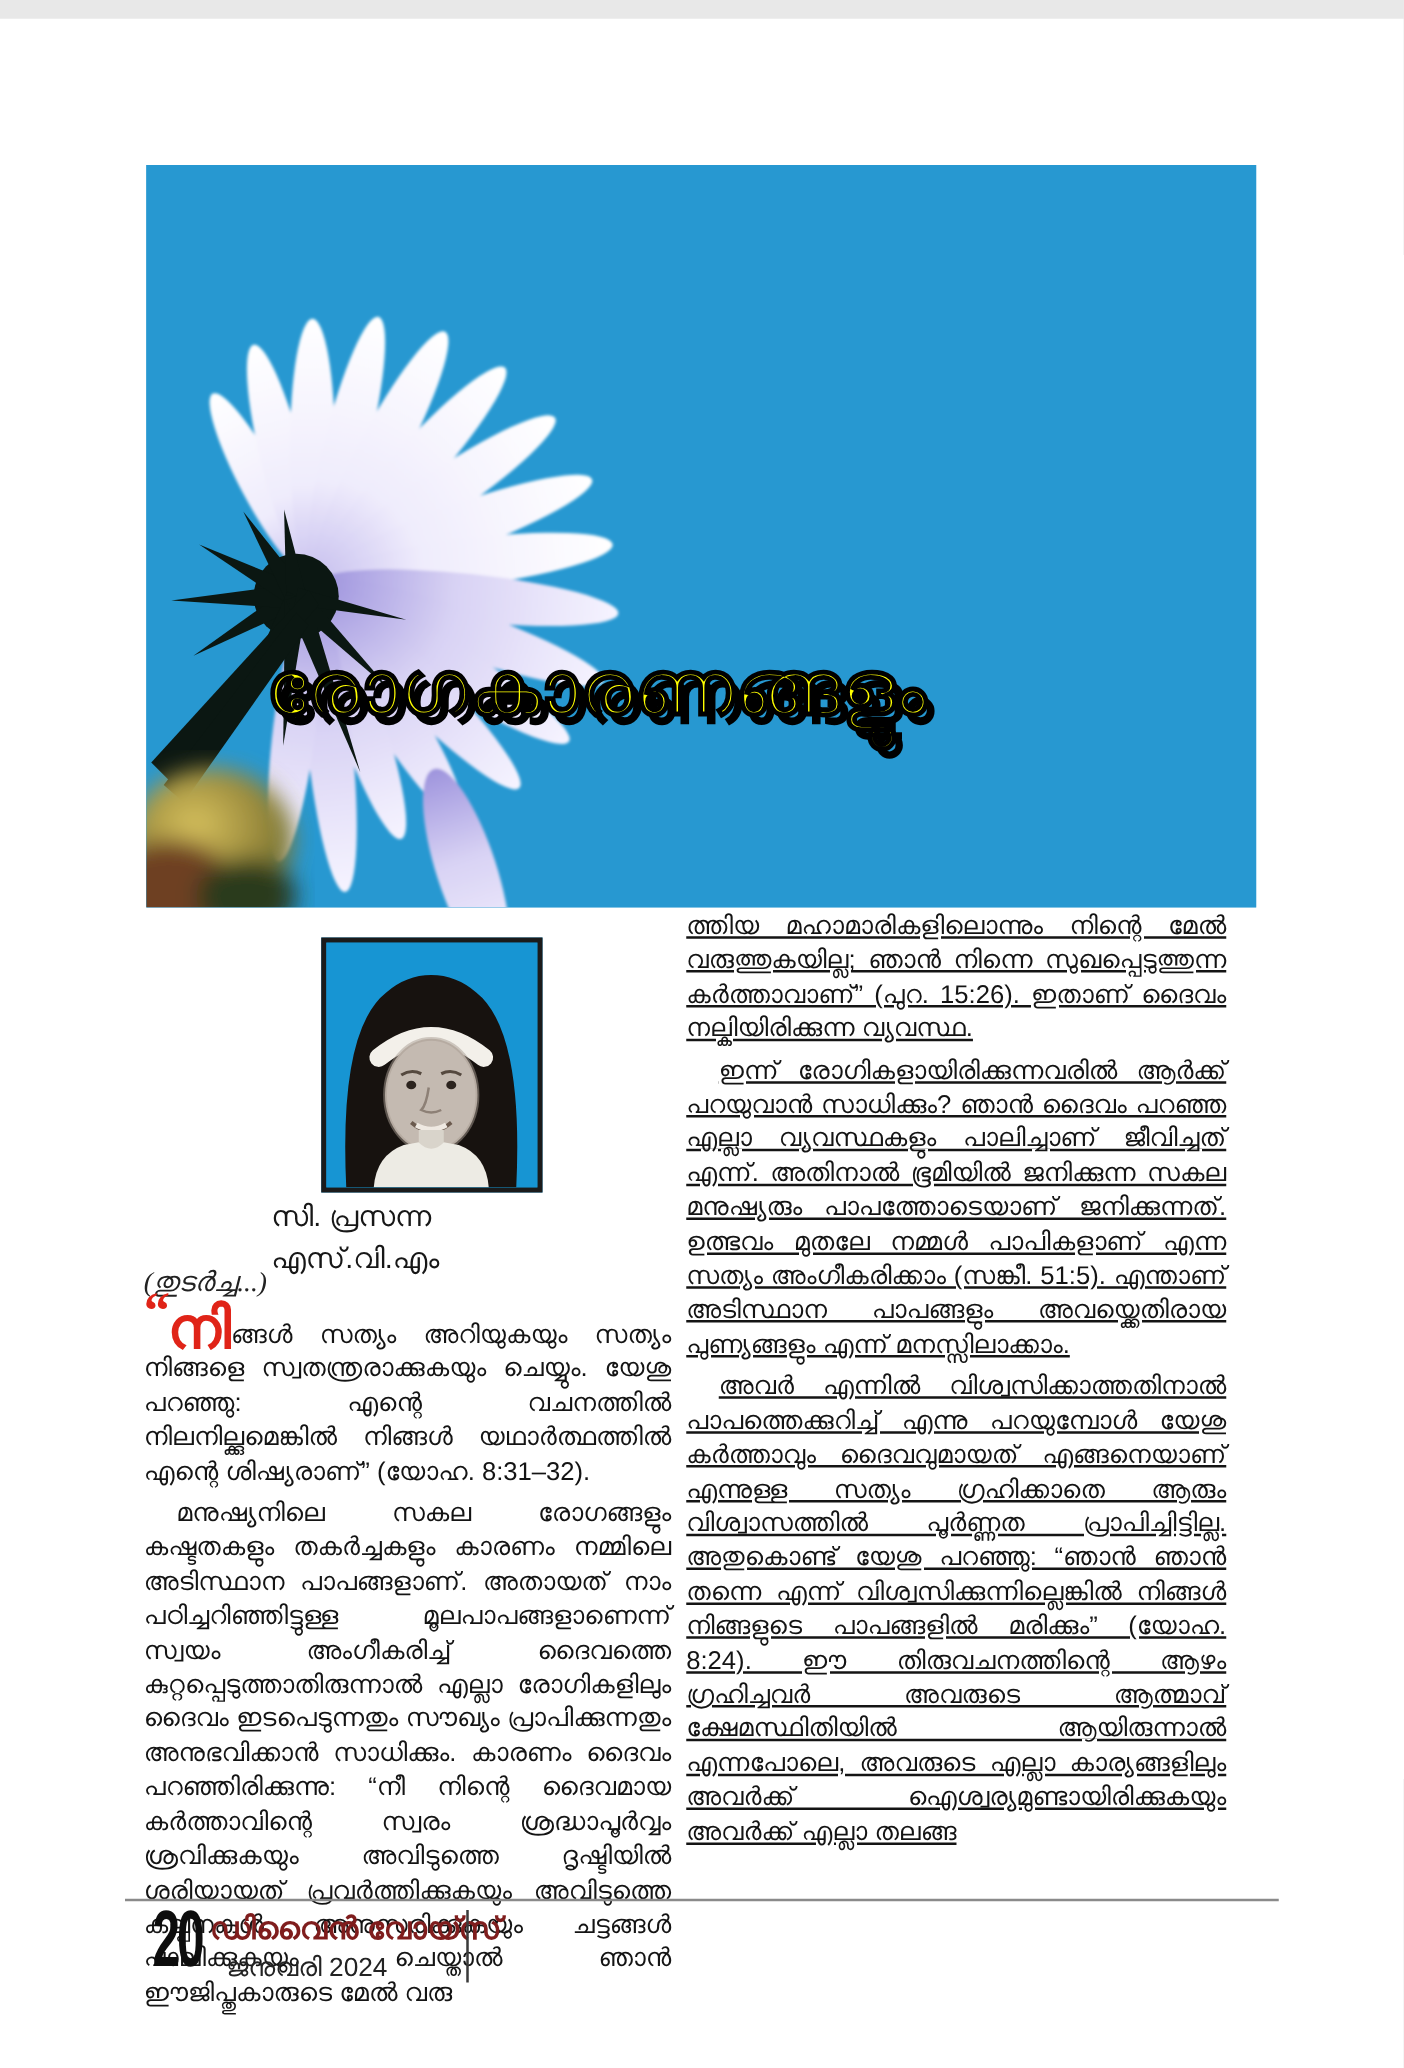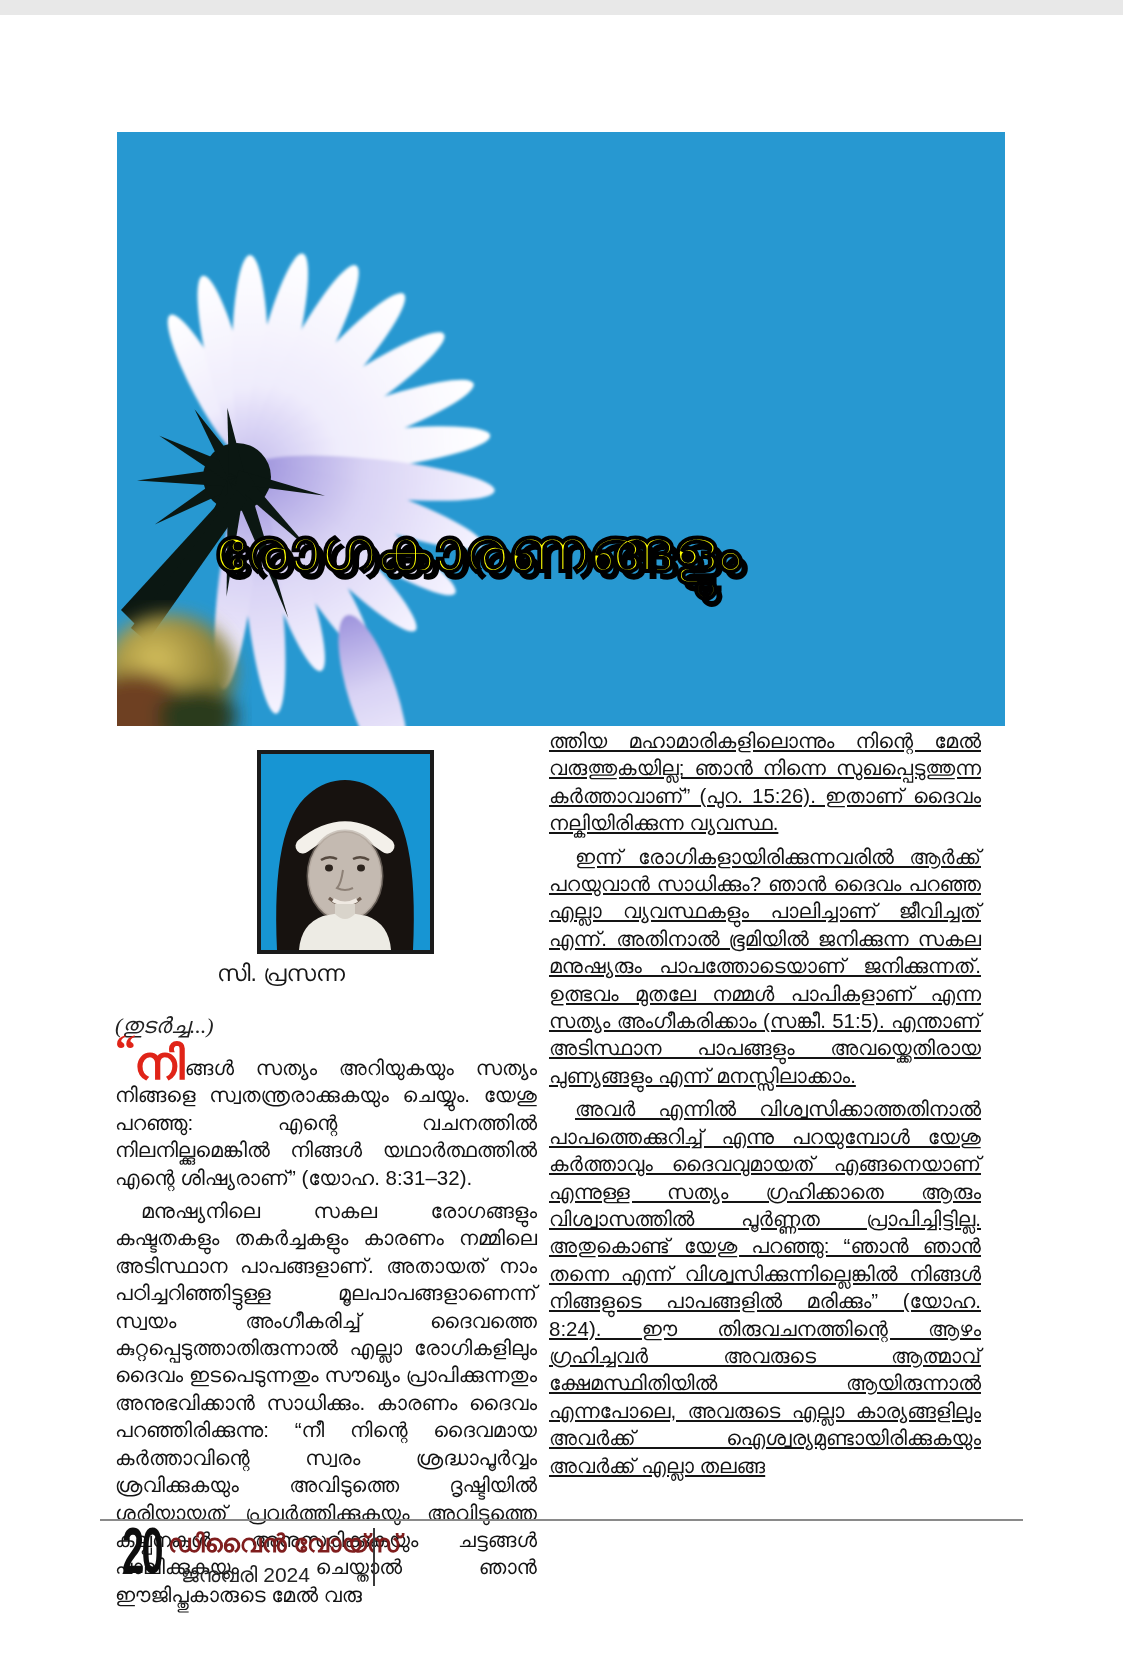--- a/index.html
+++ b/index.html
@@ -231,20 +231,21 @@
       <path d="M82,116 Q80,130 76,134 Q84,138 92,134" stroke="#8d8076" stroke-width="2" fill="none"></path>
       <path d="M68,144 Q84,158 100,144" stroke="#6b5a4e" stroke-width="3" fill="none"></path>
       <path d="M72,146 Q84,153 96,146" stroke="#efe9e2" stroke-width="4" fill="none"></path>
 
       <path d="M38,196 Q40,170 62,162 L84,158 L106,162 Q128,170 130,196 Z" fill="#edebe4"></path>
       <path d="M74,160 Q84,170 94,160 L94,150 L74,150 Z" fill="#d9d4cb"></path>
     </svg>
   </div>
   <div class="author-caption">
     <div>സി. പ്രസന്ന</div>
+    <div>എസ്.വി.എം</div>
   </div>
 
   <div class="continuation">(തുടർച്ച...)</div>
 
   <div class="col col-left">
     <p><span class="oq">“</span><span class="dc">നി</span><span>ങ്ങൾ സത്യം അറിയുകയും സത്യം നിങ്ങളെ സ്വതന്ത്രരാക്കുകയും ചെയ്യും. യേശു പറഞ്ഞു: എന്റെ വചനത്തിൽ നിലനില്ക്കുമെങ്കിൽ നിങ്ങൾ യഥാർത്ഥത്തിൽ എന്റെ ശിഷ്യരാണ്” (യോഹ. 8:31–32).</span></p>
     <p class="indent">മനുഷ്യനിലെ സകല രോഗങ്ങളും കഷ്ടതകളും തകർച്ചകളും കാരണം നമ്മിലെ അടിസ്ഥാന പാപങ്ങളാണ്. അതായത് നാം പഠിച്ചറിഞ്ഞിട്ടുള്ള മൂലപാപങ്ങളാണെന്ന് സ്വയം അംഗീകരിച്ച് ദൈവത്തെ കുറ്റപ്പെടുത്താതിരുന്നാൽ എല്ലാ രോഗികളിലും ദൈവം ഇടപെടുന്നതും സൗഖ്യം പ്രാപിക്കുന്നതും അനുഭവിക്കാൻ സാധിക്കും. കാരണം ദൈവം പറഞ്ഞിരിക്കുന്നു: “നീ നിന്റെ ദൈവമായ കർത്താവിന്റെ സ്വരം ശ്രദ്ധാപൂർവ്വം ശ്രവിക്കുകയും അവിടുത്തെ ദൃഷ്ടിയിൽ ശരിയായത് പ്രവർത്തിക്കുകയും അവിടുത്തെ കല്പനകൾ അനുസരിക്കുകയും ചട്ടങ്ങൾ പാലിക്കുകയും ചെയ്താൽ ഞാൻ ഈജിപ്തുകാരുടെ മേൽ വരു</p>
   </div>
 
   <div class="col col-right">

